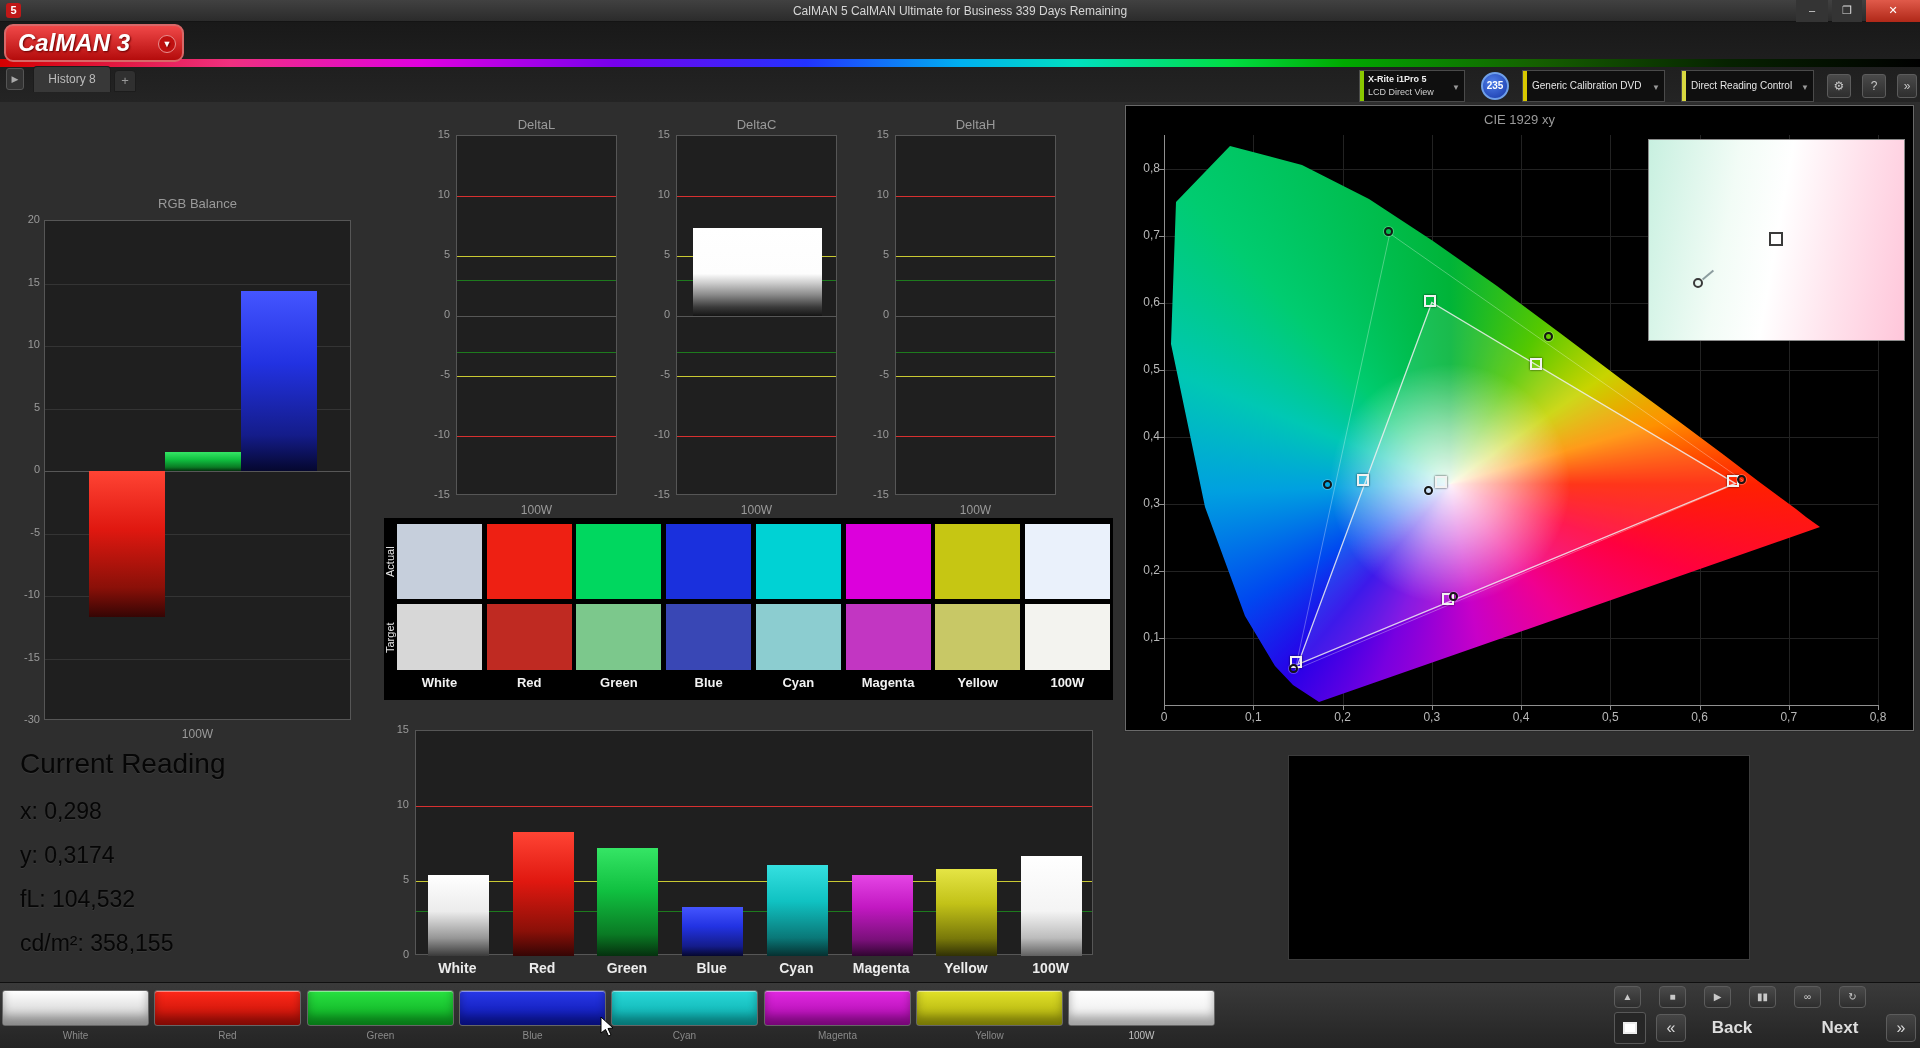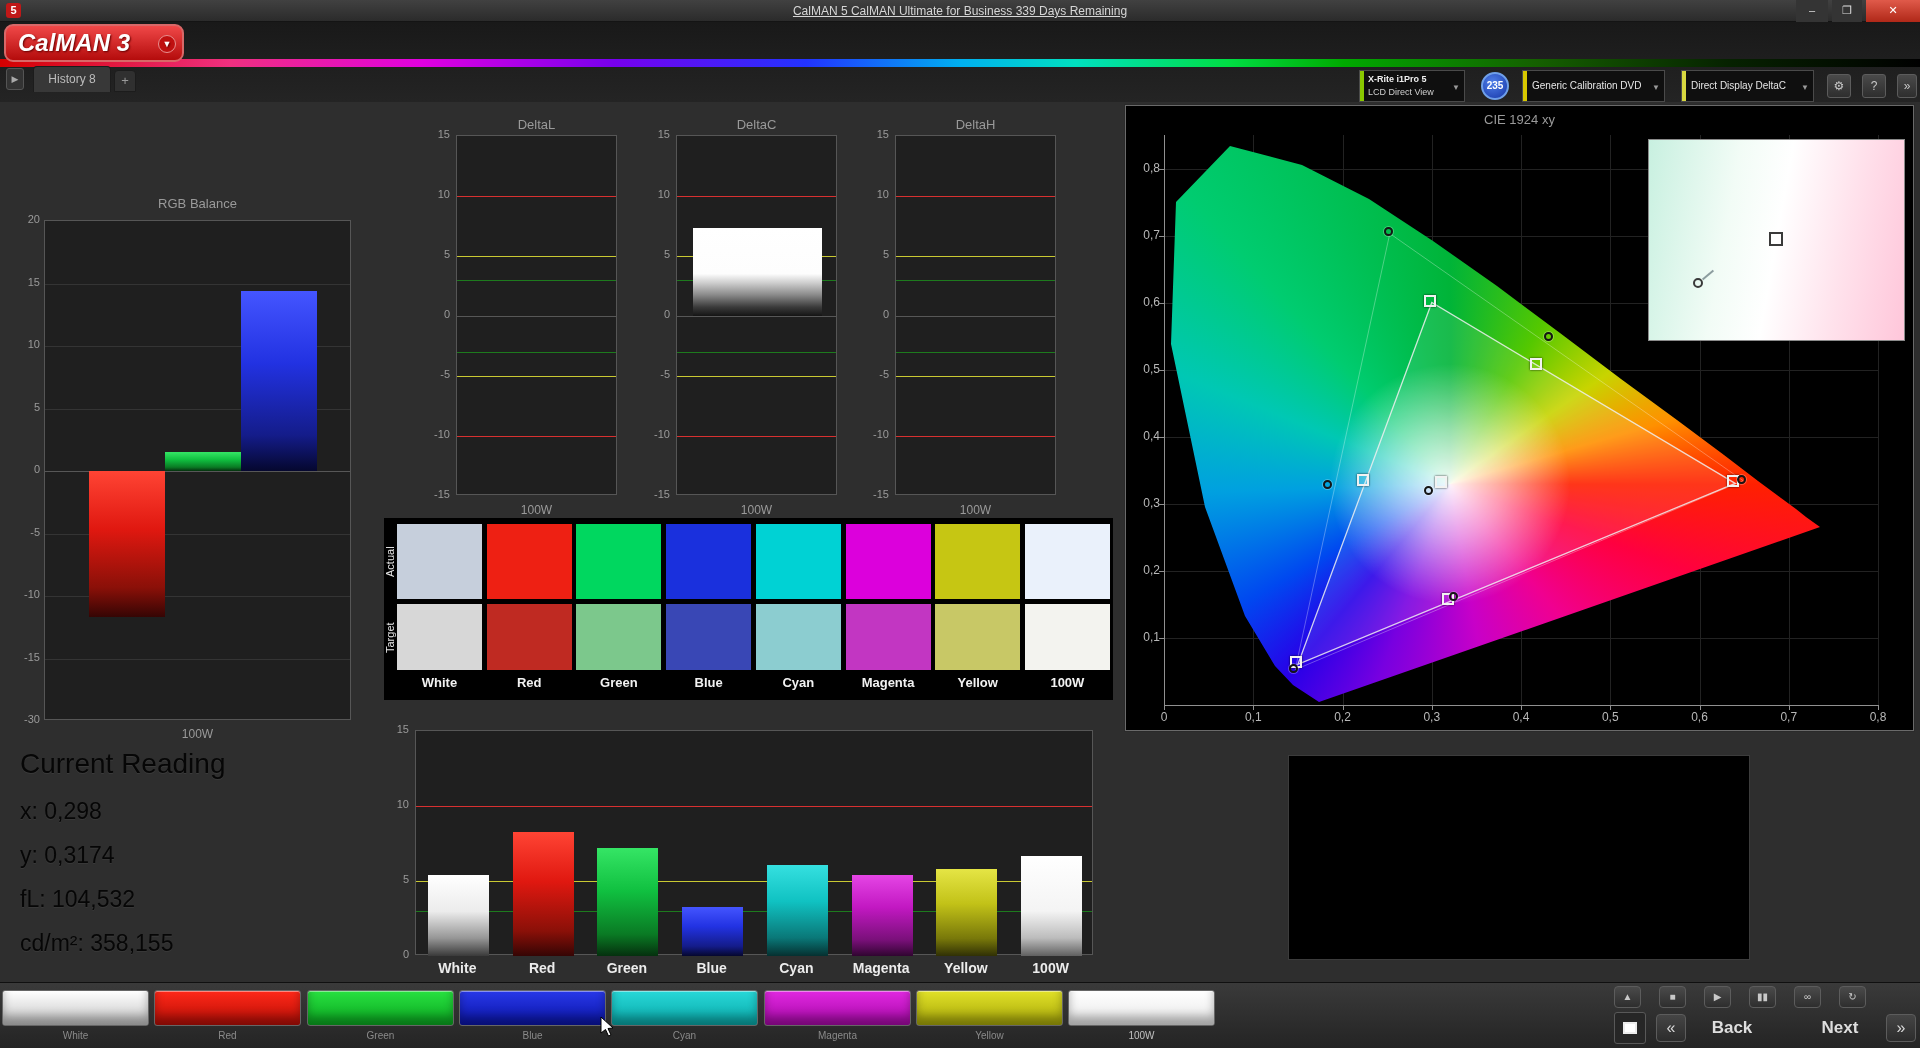--- a/index.html
+++ b/index.html
@@ -6,21 +6,21 @@
   html,body { width:1920px; height:1048px; overflow:hidden; background:#2e2e2e;
               font-family:"Liberation Sans", sans-serif; }
   #root { position:relative; width:1920px; height:1048px; background:#2e2e2e; }
 
   
   #titlebar { position:absolute; left:0; top:0; width:1920px; height:22px;
               background:linear-gradient(180deg,#414141,#2b2b2b); border-bottom:1px solid #141414; }
   #win-icon { position:absolute; left:6px; top:3px; width:15px; height:15px; background:#c01818;
               border-radius:3px; color:#fff; font-size:11px; font-weight:bold; text-align:center; line-height:15px; }
   #win-title { position:absolute; left:0; top:0; width:100%; height:22px; text-align:center;
-               color:#d6d6d6; font-size:12px; line-height:22px;text-decoration:underline; }
+               color:#d6d6d6; font-size:12px; line-height:22px; }
   .win-btn { position:absolute; top:0; height:22px; text-align:center; line-height:20px;
              color:#ddd; font-size:11px; cursor:default; }
   #btn-min { left:1796px; width:32px; background:#343434; }
   #btn-max { left:1832px; width:30px; background:#343434; }
   #btn-close { left:1866px; width:54px; background:linear-gradient(180deg,#e05a4a,#b02818); color:#fff; }
 
   
   #header { position:absolute; left:0; top:22px; width:1920px; height:80px;
             background:linear-gradient(180deg,#191919,#242424); }
   #rainbow { position:absolute; left:0; top:37px; width:1920px; height:8px;
@@ -201,21 +201,21 @@
     <div class="tool-caret">▼</div>
   </div>
   <div id="badge-171">235</div>
   <div id="source-panel" class="tool-panel">
     <div class="tool-accent" style="background:#d8c800"></div>
     <div class="tool-label1">Generic Calibration DVD</div>
     <div class="tool-caret">▼</div>
   </div>
   <div id="display-panel" class="tool-panel">
     <div class="tool-accent" style="background:#d8d840"></div>
-    <div class="tool-label1">Direct Display DeltaC</div>
+    <div class="tool-label1">Direct Reading Control</div>
     <div class="tool-caret">▼</div>
   </div>
   <div id="btn-gear" class="sq-btn">⚙</div>
   <div id="btn-help" class="sq-btn">?</div>
   <div id="btn-more" class="sq-btn">»</div>
 
 
   <div id="rgb-wrap">
     <div id="rgb-title" class="chart-title">RGB Balance</div>
     <div id="rgb-yticks">
@@ -369,21 +369,21 @@
       <div class="de-xlabel" style="left: 124.75px; width: 84.75px;">Red</div>
       <div class="de-xlabel" style="left: 209.5px; width: 84.75px;">Green</div>
       <div class="de-xlabel" style="left: 294.25px; width: 84.75px;">Blue</div>
       <div class="de-xlabel" style="left: 379px; width: 84.75px;">Cyan</div>
       <div class="de-xlabel" style="left: 463.75px; width: 84.75px;">Magenta</div>
       <div class="de-xlabel" style="left: 548.5px; width: 84.75px;">Yellow</div>
       <div class="de-xlabel" style="left: 633.25px; width: 84.75px;">100W</div>
     </div>
 
   <div id="cie-panel">
-    <div id="cie-title" class="chart-title">CIE 1924 xy</div>
+    <div id="cie-title" class="chart-title">CIE 1929 xy</div>
     <div id="cie-grid">
         <div class="cie-vgrid" style="left: 127.25px;"></div>
         <div class="cie-vgrid" style="left: 216.5px;"></div>
         <div class="cie-vgrid" style="left: 305.75px;"></div>
         <div class="cie-vgrid" style="left: 395px;"></div>
         <div class="cie-vgrid" style="left: 484.25px;"></div>
         <div class="cie-vgrid" style="left: 573.5px;"></div>
         <div class="cie-vgrid" style="left: 662.75px;"></div>
         <div class="cie-vgrid" style="left: 752px;"></div>
         <div class="cie-hgrid" style="top: 532px;"></div>

